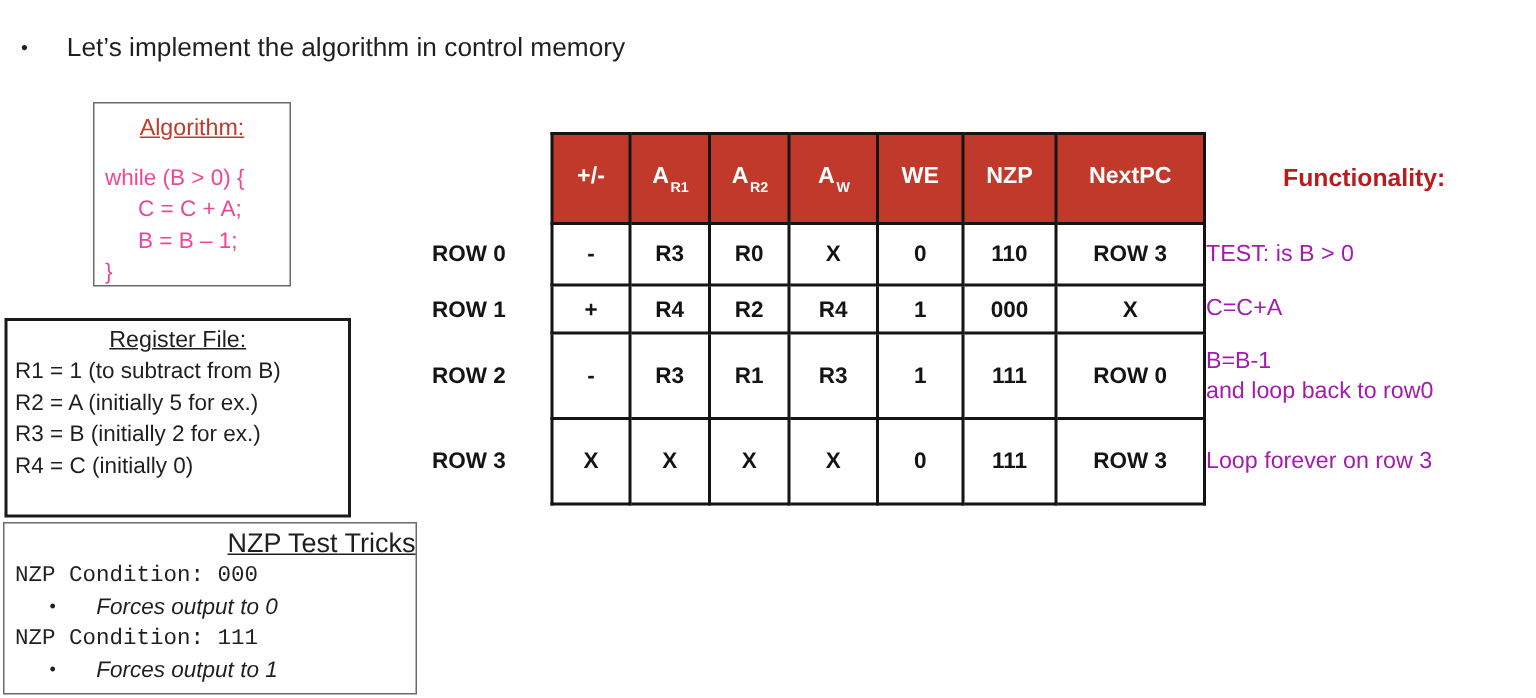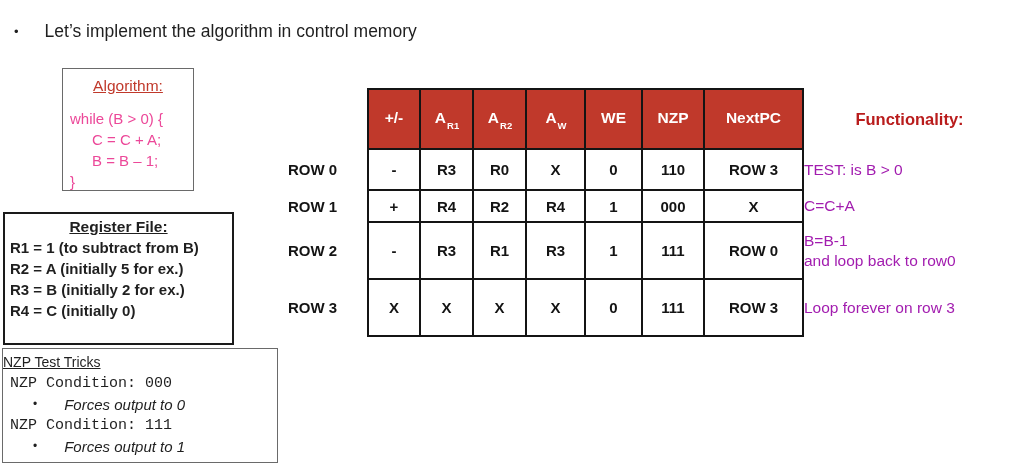--- a/index.html
+++ b/index.html
@@ -15,26 +15,26 @@
   .bullet-glyph{font-size:13px;line-height:23px;margin-right:26px;}
   .slide-title{font-size:17.5px;line-height:23px;white-space:nowrap;}
 
   
   .box{box-sizing:border-box;position:absolute;background:#fff;}
   .algo-box{left:62px;top:68px;width:132px;height:123px;border:1.5px solid #6a6a6a;}
   .algo-title{color:#c0392b;text-align:center;text-decoration:underline;font-size:15.5px;margin-top:8px;}
   .algo-code{color:#ec4899;font-size:15px;line-height:21px;margin-top:13px;padding-left:7px;white-space:nowrap;}
   .algo-code .indent{padding-left:22px;}
 
-  .reg-box{left:3px;top:212px;width:231px;height:133px;border:2px solid #1a1a1a;font-size:15px;font-weight:bold;}
+  .reg-box{left:3px;top:212px;width:231px;height:133px;border:2px solid #1a1a1a;font-size:15px;}
   .reg-title{text-align:center;text-decoration:underline;font-size:15.5px;margin-top:2px;line-height:21px;}
   .reg-line{padding-left:5px;line-height:21px;white-space:nowrap;}
 
   .nzp-box{left:2px;top:348px;width:276px;height:115px;border:1.5px solid #6a6a6a;font-size:15px;}
-  .nzp-title{text-align:left;text-decoration:underline;font-size:14px;margin-top:3px;line-height:21px;}
+  .nzp-title{text-align:right;text-decoration:underline;font-size:18px;margin-top:3px;line-height:21px;}
   .nzp-line{padding-left:7px;line-height:21px;white-space:nowrap;font-family:Liberation Mono, monospace;}
   .nzp-sub{display:flex;line-height:21px;white-space:nowrap;}
   .nzp-dot{padding-left:30px;margin-right:27px;font-size:12px;line-height:21px;}
   .nzp-effect{font-style:italic;}
 
   
   .cm-table{
     position:absolute;left:288px;top:88px;border-collapse:collapse;table-layout:fixed;
     font-size:15px;
   }

